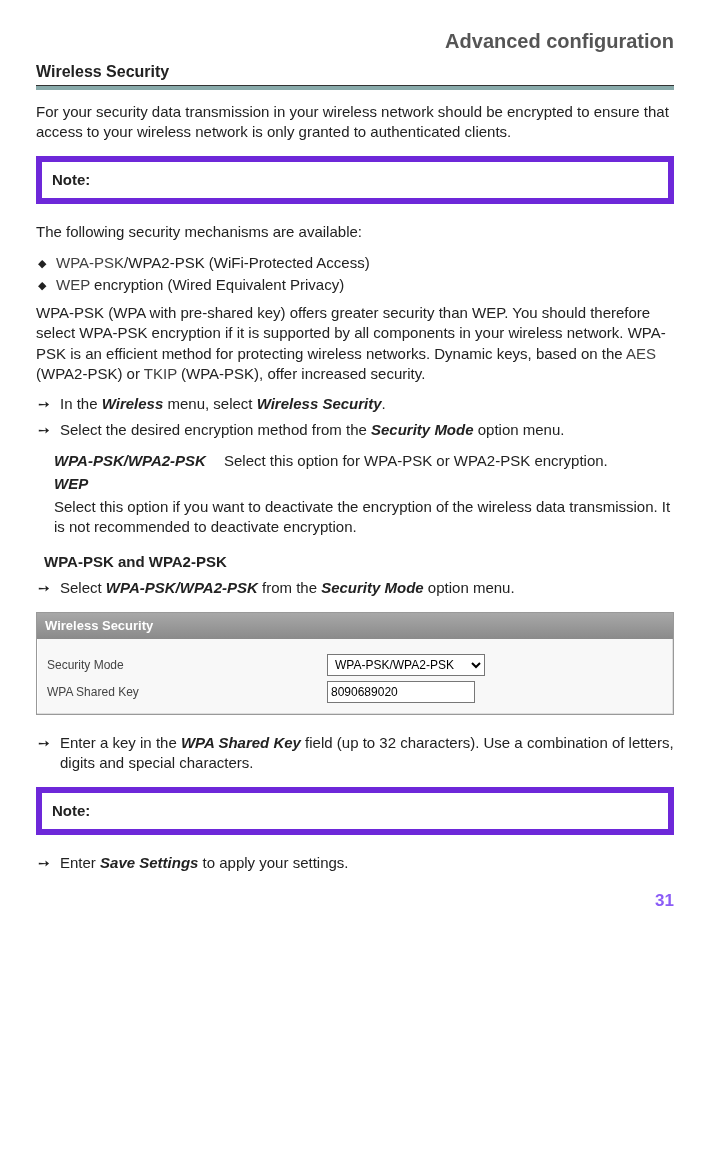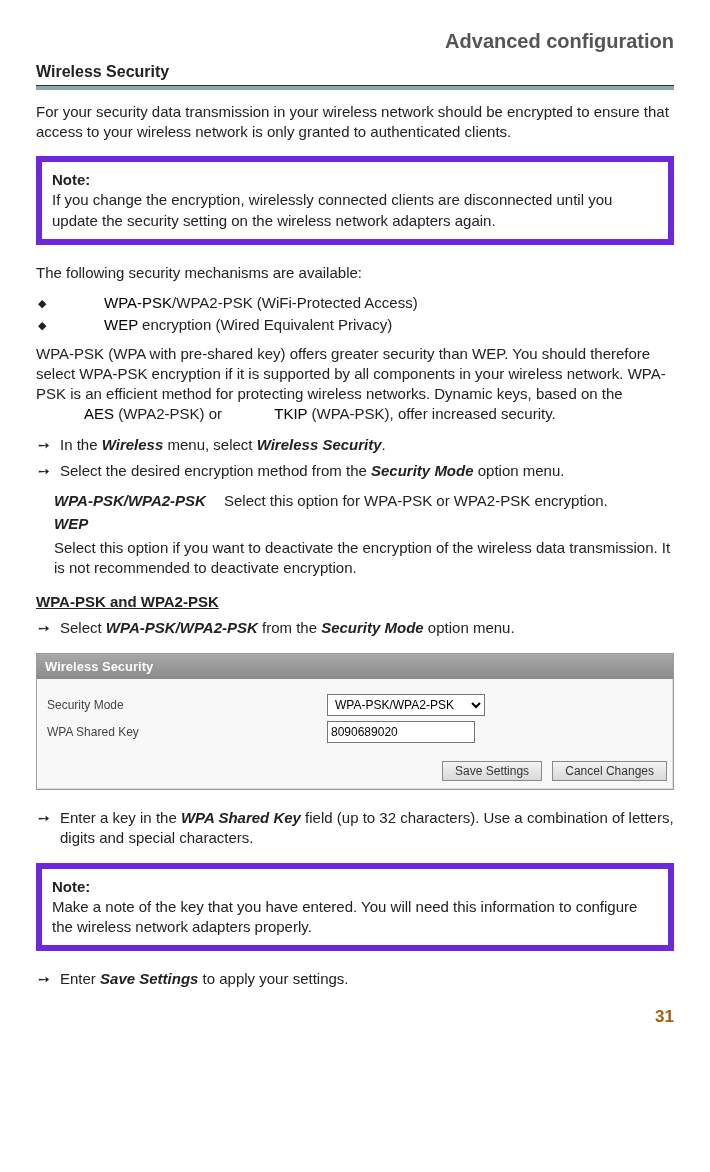--- a/index.html
+++ b/index.html
@@ -51,39 +51,39 @@
     margin: 2px 0;
   }
   ul.diamond li::before {
     content: "◆";
     position: absolute;
     left: 2px;
     color: #222;
     font-size: 11px;
     top: 3px;
   }
-  .link { color: #000000; margin-left: 48px; }
+  .link { color: #404040; }
   .step {
     padding-left: 24px;
     position: relative;
     margin: 6px 0;
   }
   .step::before {
     content: "➙";
     position: absolute;
     left: 2px;
     top: 1px;
     font-size: 14px;
   }
   .bi { font-weight: 700; font-style: italic; }
   .opt-table { margin: 10px 0 14px 18px; }
   .opt-row { display: flex; margin: 3px 0; }
   .opt-name { width: 170px; flex: none; font-weight: 700; font-style: italic; }
   .opt-desc { flex: 1; }
-  .subhead { font-weight: 700; margin: 8px 0 4px 0; text-decoration: underline; }
+  .subhead { font-weight: 700; margin: 8px 0 4px 8px; }
   .panel {
     border: 1px solid #999;
     background: #f8f8f8;
     margin: 14px 0 18px 0;
     box-shadow: inset -1px -1px 0 #ddd, inset 1px 1px 0 #fff;
   }
   .panel-title {
     background: linear-gradient(#a8a8a8, #8a8a8a);
     color: #fff;
     font-weight: 700;
@@ -120,38 +120,37 @@
     background: linear-gradient(#f4f4f4,#d8d8d8);
     border: 1px solid #888;
     padding: 2px 12px;
     margin-left: 6px;
     color: #333;
     cursor: pointer;
   }
   .pagenum {
     text-align: right;
     font-weight: 700;
-    color: #a16207;
+    color: #8b5cf6;
     font-size: 17px;
     margin-top: 16px;
   }
 </style>
 </head>
 <body>
 
 <div class="header-right">Advanced configuration</div>
 
 <div class="section-title">Wireless Security</div>
 <hr class="section-rule">
 
 <p>For your security data transmission in your wireless network should be encrypted to ensure that access to your wireless network is only granted to authenticated clients.</p>
 
 <div class="note-box">
   <div class="note-label">Note:</div>
-  <div>If you change the encryption, wirelessly connected clients are disconnected until you update the security setting on the wireless network adapters again.</div>
 </div>
 
 <p>The following security mechanisms are available:</p>
 
 <ul class="diamond">
   <li>
     <span class="link">WPA-PSK</span><span>/WPA2-PSK (WiFi-Protected Access)</span>
   </li>
   <li>
     <span class="link">WEP</span><span> encryption (Wired Equivalent Privacy)</span>
@@ -200,32 +199,27 @@
         </select>
       </div>
     </div>
     <div class="panel-row">
       <div class="panel-label">WPA Shared Key</div>
       <div class="panel-field">
         <input type="text" value="8090689020" style="">
       </div>
     </div>
   </div>
-  <div class="panel-buttons">
-    <button>Save Settings</button>
-    <button>Cancel Changes</button>
-  </div>
 </div>
 
 <div class="step">
   <span>Enter a key in the </span><span class="bi">WPA Shared Key</span><span> field (up to 32 characters). Use a combination of letters, digits and special characters.</span>
 </div>
 
 <div class="note-box">
   <div class="note-label">Note:</div>
-  <div>Make a note of the key that you have entered. You will need this information to configure the wireless network adapters properly.</div>
 </div>
 
 <div class="step">
   <span>Enter </span><span class="bi">Save Settings</span><span> to apply your settings.</span>
 </div>
 
 <div class="pagenum">31</div>
 
 </body></html>

